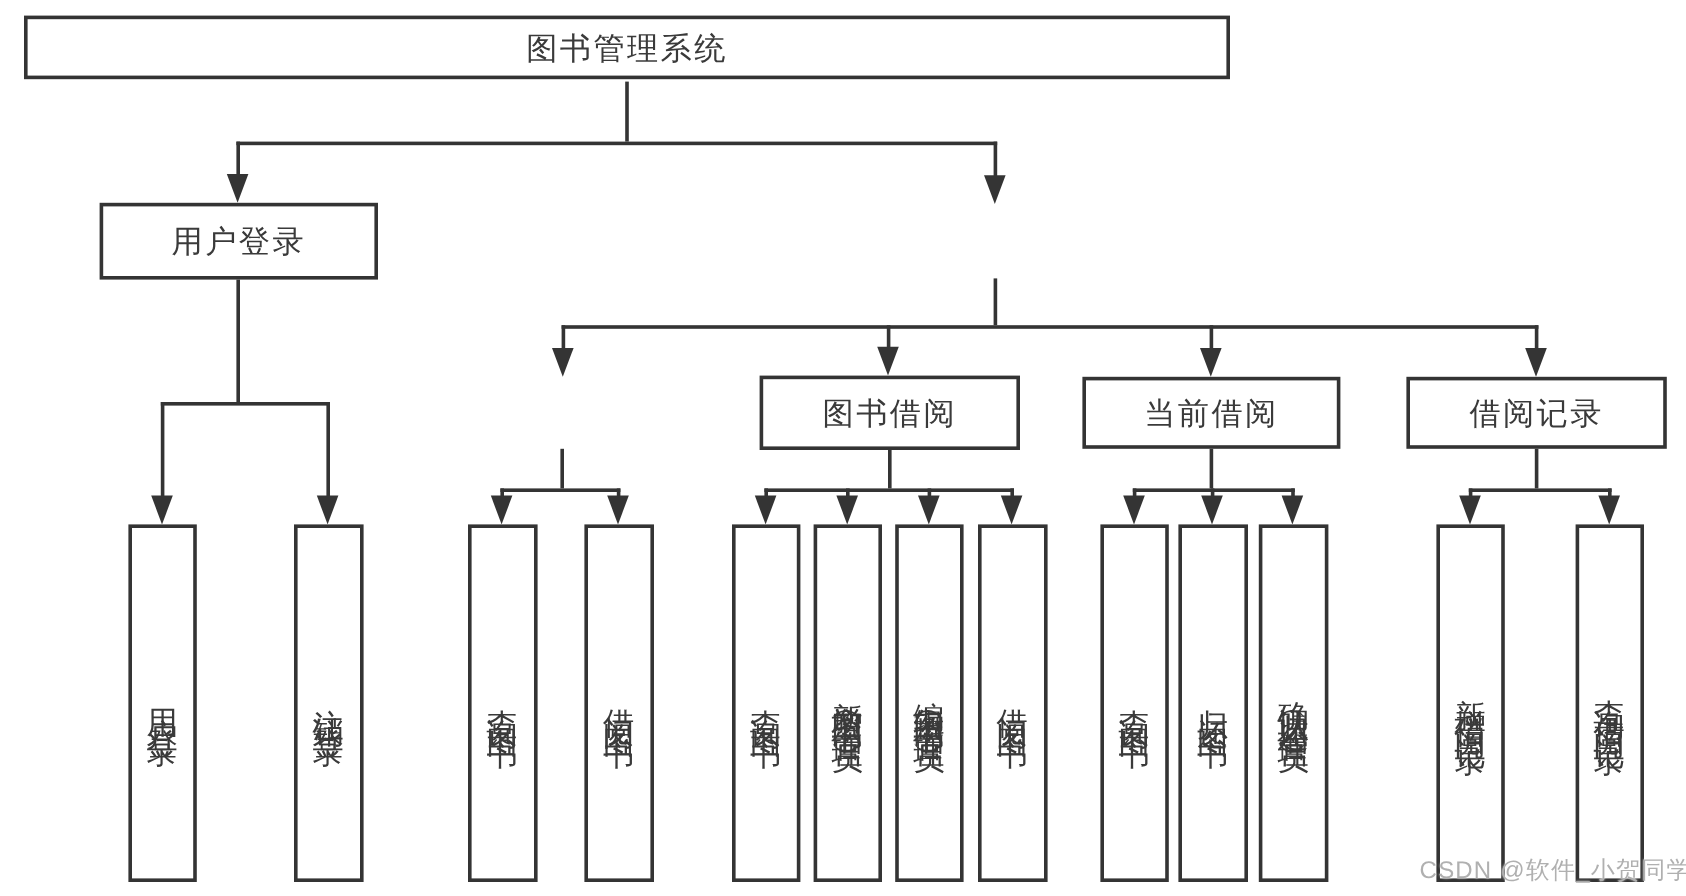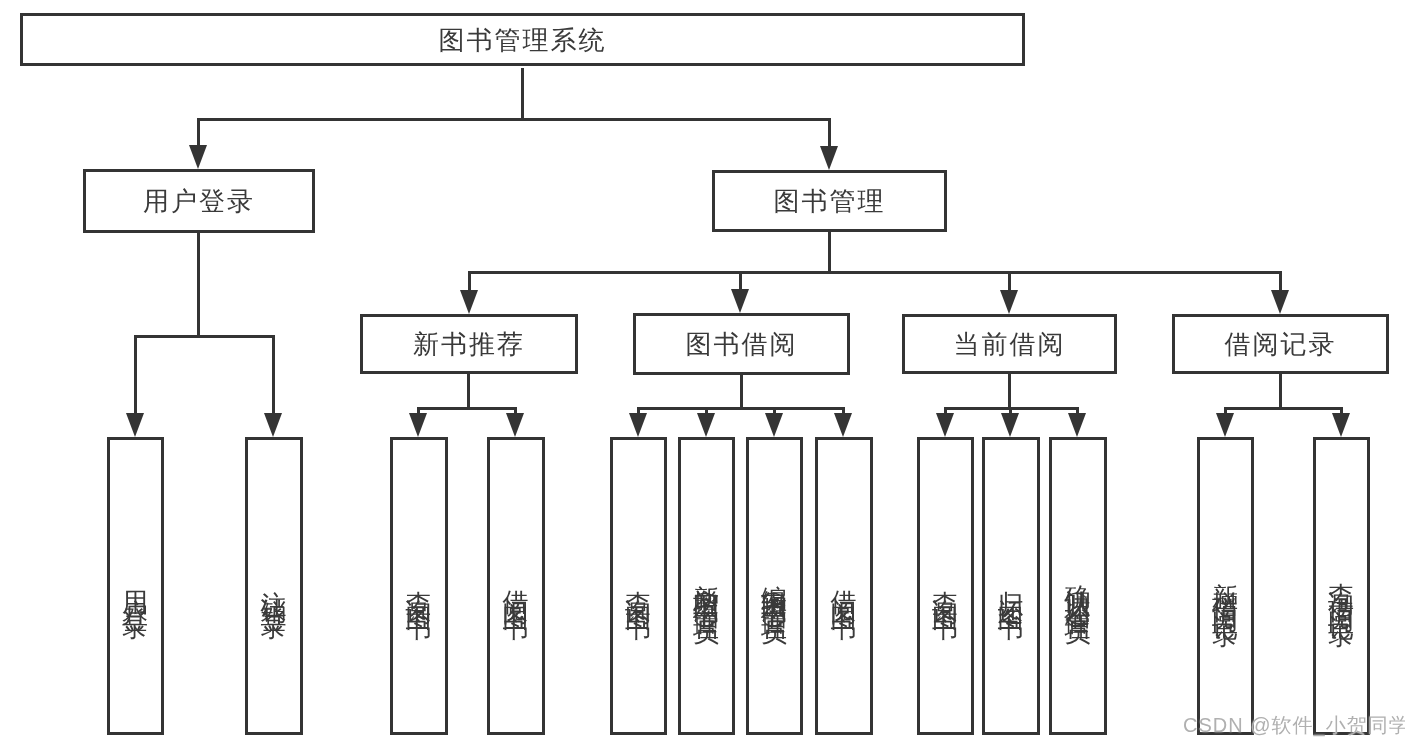--- a/index.html
+++ b/index.html
@@ -56,45 +56,39 @@
   <div class="vline" style="left:521px;top:68px;height:50px"></div>
   <div class="hline" style="left:197px;top:118px;width:634px"></div>
   <div class="vline" style="left:197px;top:118px;height:34px"></div>
   <div class="arrow" style="left:189px;top:145px"></div>
   <div class="vline" style="left:828px;top:118px;height:34px"></div>
   <div class="arrow" style="left:820px;top:146px"></div>
 
   <div class="node h" style="left:83px;top:169px;width:232px;height:64px">
     <span>用户登录</span>
   </div>
-  <div class="node h" style="left:712px;top:170px;width:235px;height:62px">
-    <span>图书管理</span>
-  </div>
 
   <div class="vline" style="left:197px;top:233px;height:102px"></div>
   <div class="hline" style="left:134px;top:335px;width:141px"></div>
   <div class="vline" style="left:134px;top:335px;height:80px"></div>
   <div class="arrow" style="left:126px;top:413px"></div>
   <div class="vline" style="left:272px;top:335px;height:80px"></div>
   <div class="arrow" style="left:264px;top:413px"></div>
 
   <div class="vline" style="left:828px;top:232px;height:39px"></div>
   <div class="hline" style="left:468px;top:271px;width:814px"></div>
   <div class="vline" style="left:468px;top:271px;height:21px"></div>
   <div class="arrow" style="left:460px;top:290px"></div>
   <div class="vline" style="left:739px;top:271px;height:21px"></div>
   <div class="arrow" style="left:731px;top:289px"></div>
   <div class="vline" style="left:1008px;top:271px;height:21px"></div>
   <div class="arrow" style="left:1000px;top:290px"></div>
   <div class="vline" style="left:1279px;top:271px;height:21px"></div>
   <div class="arrow" style="left:1271px;top:290px"></div>
 
-  <div class="node h" style="left:360px;top:314px;width:218px;height:60px">
-    <span>新书推荐</span>
-  </div>
   <div class="node h" style="left:633px;top:313px;width:217px;height:62px">
     <span>图书借阅</span>
   </div>
   <div class="node h" style="left:902px;top:314px;width:215px;height:60px">
     <span>当前借阅</span>
   </div>
   <div class="node h" style="left:1172px;top:314px;width:217px;height:60px">
     <span>借阅记录</span>
   </div>
 

